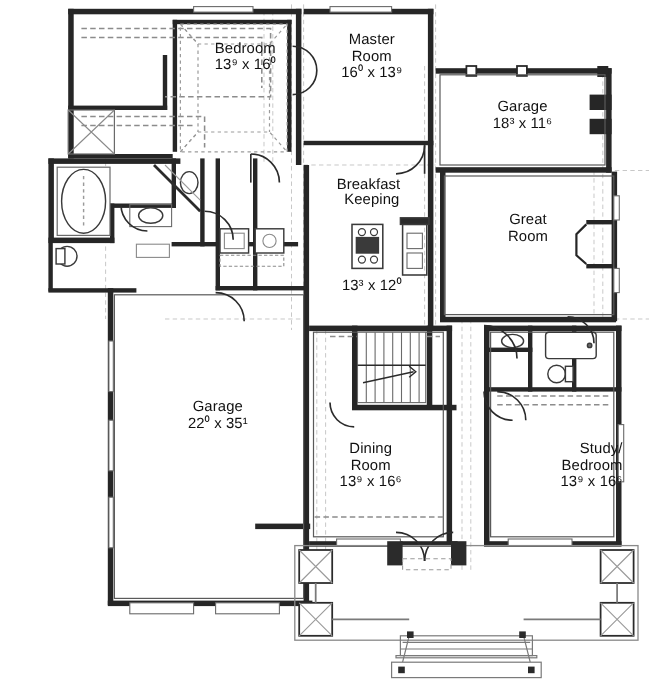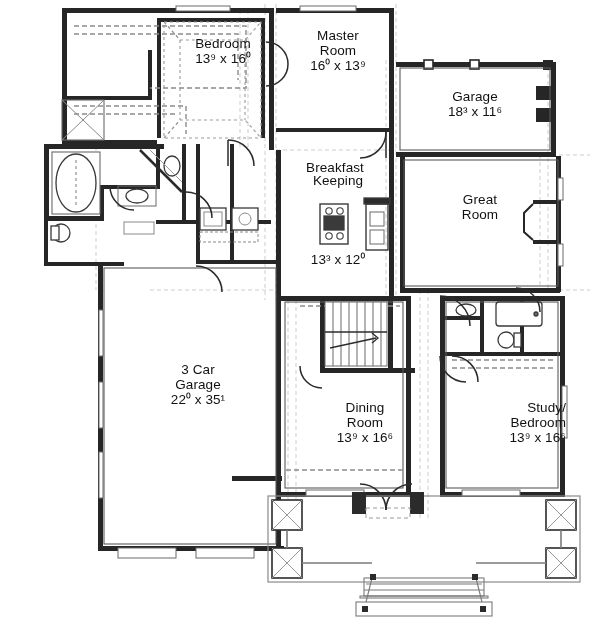--- a/index.html
+++ b/index.html
@@ -46,21 +46,21 @@
     letter-spacing: 0.1px;
   }
   .lbl-master   { left: 168px; top: 36px;  width: 110px; }
   .lbl-keeping  { left: 288px; top: 28px;  width: 100px; }
   .lbl-breakfast{ left: 285px; top: 132px; width: 100px; margin-top: 28px; }
   .lbl-kitchen  { left: 292px; top: 173px; width: 92px;  }
   .lbl-kitchen-dim { left: 288px; top: 252px; width: 100px; }
   .lbl-porch    { left: 420px; top: 89px;  width: 110px; }
   .lbl-great    { left: 428px; top: 192px; width: 104px; }
   .lbl-garage   { left: 140px; top: 362px; width: 116px; }
-  .lbl-dining   { left: 285px; top: 400px; width: 104px; padding-left: 28px; }
+  .lbl-dining   { left: 285px; top: 400px; width: 104px; }
   .lbl-study    { left: 456px; top: 400px; width: 110px; text-align: right; }
 </style>
 </head>
 <body>
 
 <div id="floorplan-root">
 
   <svg id="plan-svg" viewBox="0 0 600 625">
     <defs>
       <pattern id="hatchDiag" width="6" height="6" patternUnits="userSpaceOnUse">
@@ -389,21 +389,20 @@
     <span class="ln nm">Garage</span>
     <span class="ln dim">18³ x 11⁶</span>
   </div>
 
   <div class="room-label lbl-great">
     <span class="ln nm">Great</span>
     <span class="ln nm">Room</span>
   </div>
 
   <div class="room-label lbl-garage">
-    <span class="ln nm">3 Car</span>
     <span class="ln nm">Garage</span>
     <span class="ln dim">22⁰ x 35¹</span>
   </div>
 
   <div class="room-label lbl-dining">
     <span class="ln nm">Dining</span>
     <span class="ln nm">Room</span>
     <span class="ln dim">13⁹ x 16⁶</span>
   </div>
 

